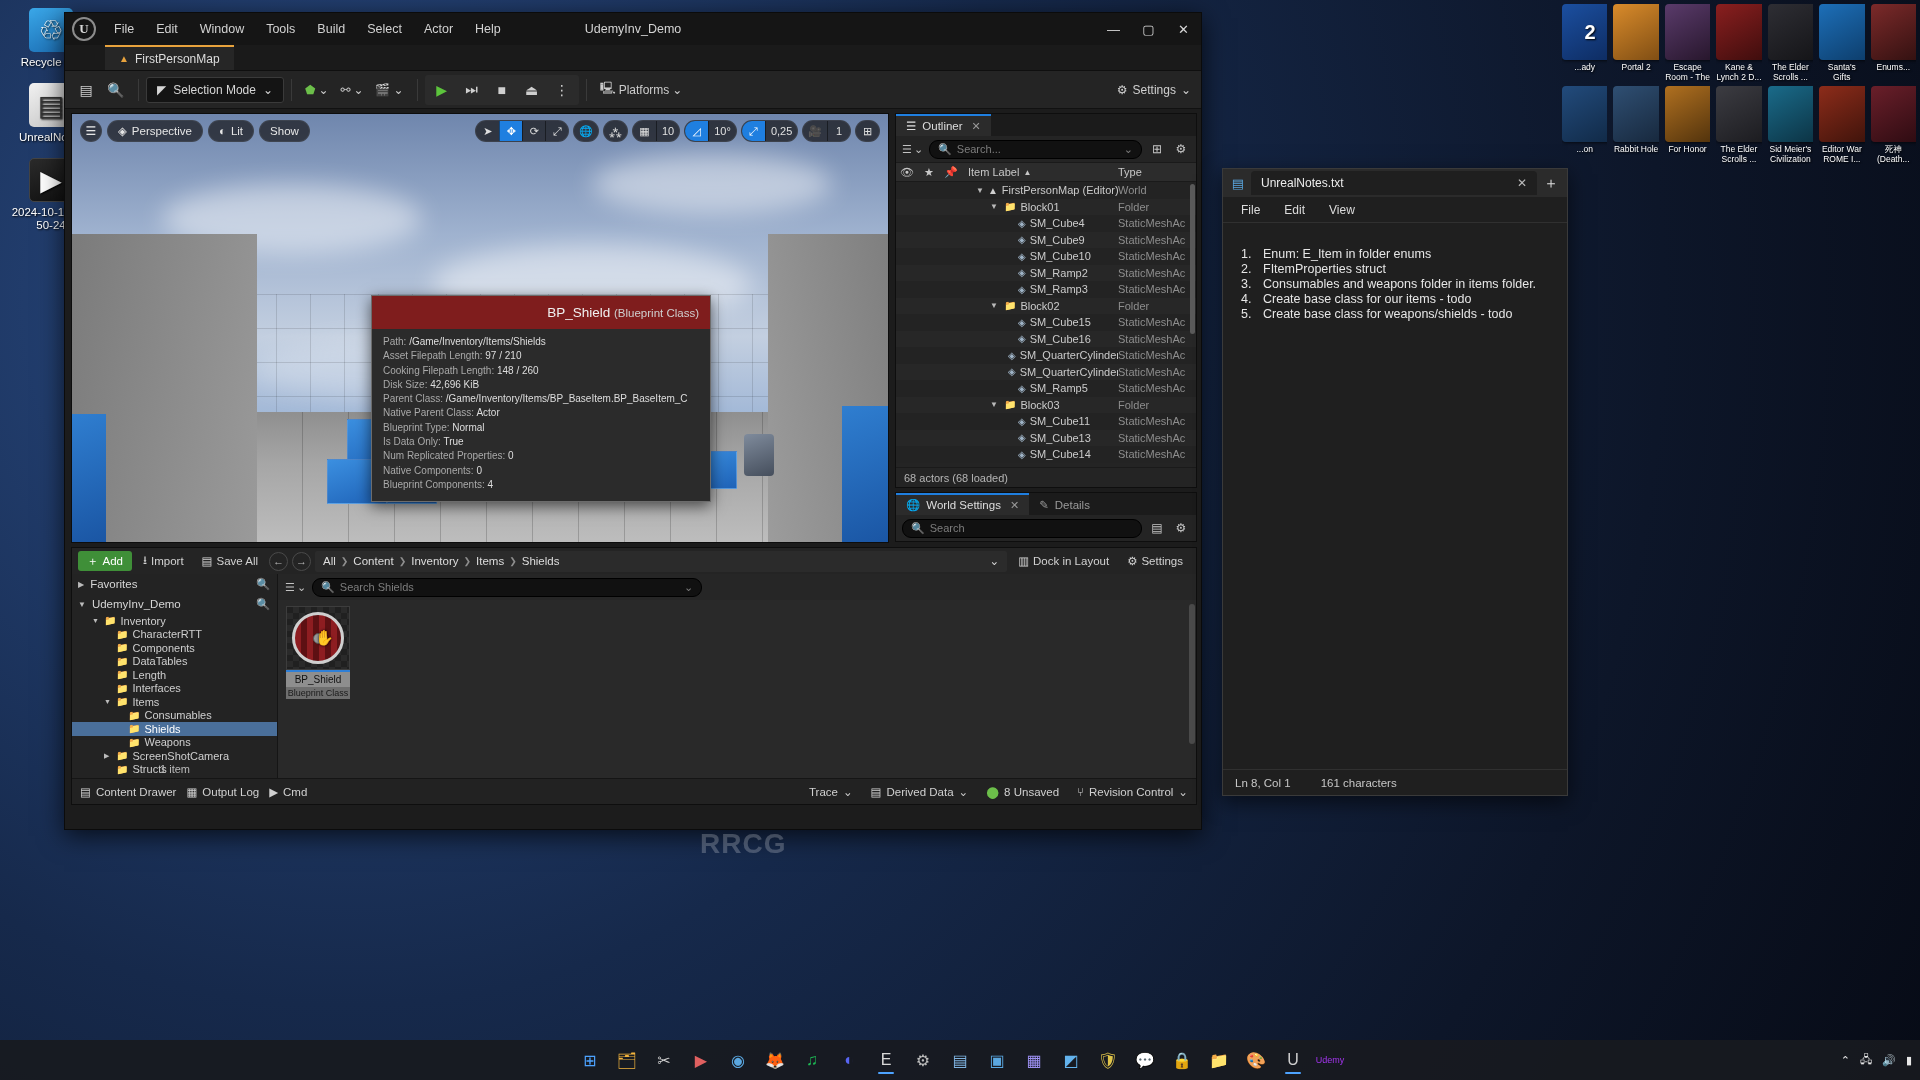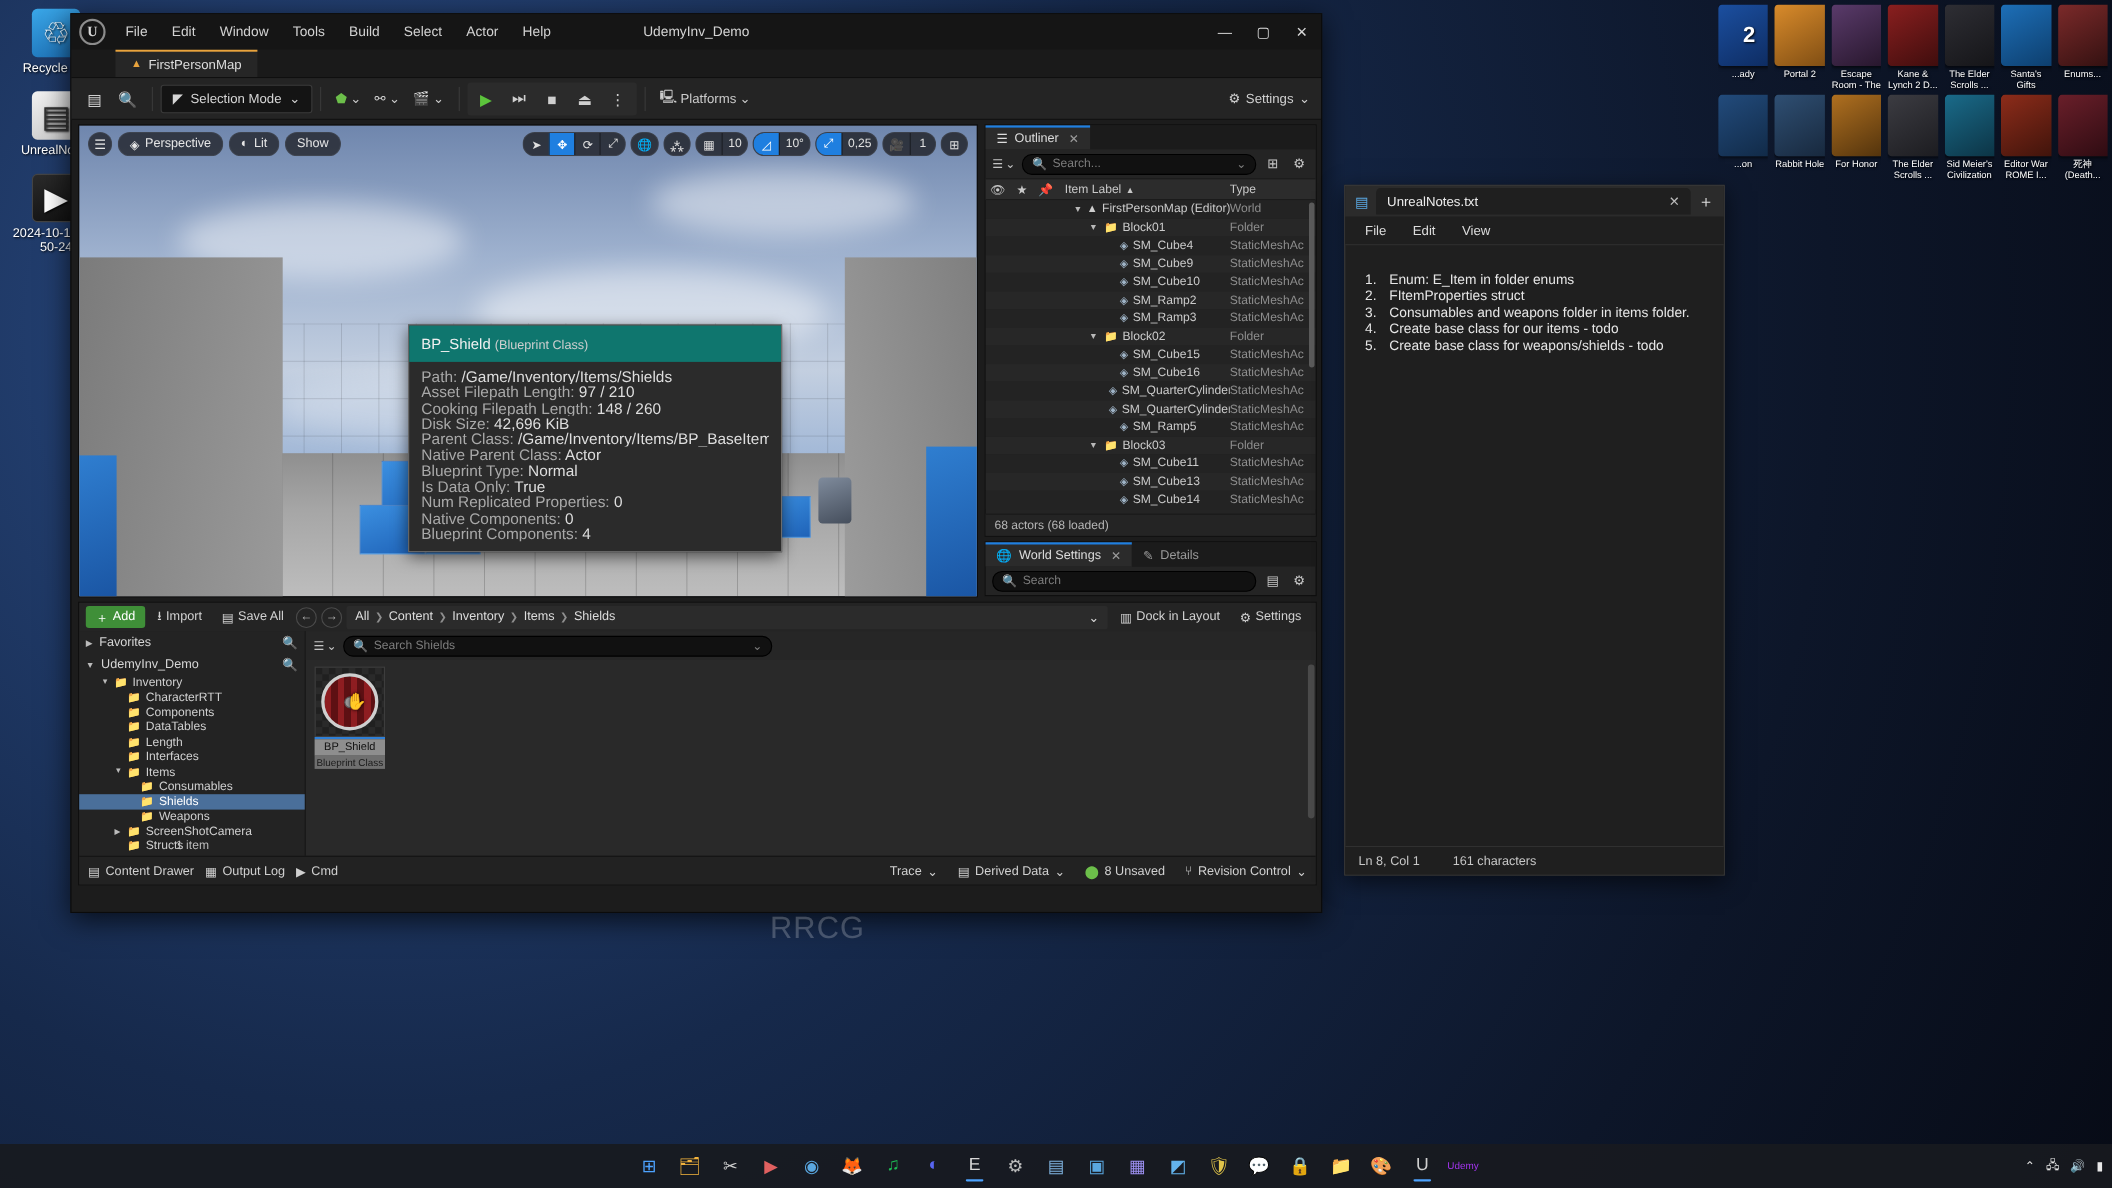--- a/index.html
+++ b/index.html
@@ -304,24 +304,24 @@
     display:flex; align-items:center; gap:10px; padding:0 8px; border-top:1px solid #151515;
   }
   .cb-bbtn { display:flex; align-items:center; gap:5px; color:#d0d0d0; font-size:11.5px; cursor:pointer;}
 
   
   .tooltip {
     position:absolute; left:312px; top:625px; width:340px;
     background:#2b2b2b; border:1px solid #6c6c6c; z-index:50;
     box-shadow: 0 4px 14px rgba(0,0,0,.6);
   }
-  .tt-head { padding:9px 11px; background:#0f766e; font-size:13.5px; color:#f0f0f0; }
+  .tt-head { padding:9px 11px; background:#7f1d1d; font-size:13.5px; color:#f0f0f0;text-align:right; }
   .tt-head .sub { font-size:11.5px; color:#cfcfcf; }
   .tt-body { padding:6px 11px 9px; }
-  .tt-row { font-size:14px; line-height:14.3px; color:#c9c9c9; white-space:nowrap; overflow:hidden; }
+  .tt-row { font-size:10px; line-height:14.3px; color:#c9c9c9; white-space:nowrap; overflow:hidden; }
   .tt-row .k { color:#a9a9a9; }
   .tt-row .v { color:#dedede; }
 
   
   #notepad {
     position:absolute; left:1222px; top:168px; width:346px; height:628px;
     background:#1f1f1f; border:1px solid #3a3a3a; color:#e3e3e3;
     box-shadow: 0 6px 20px rgba(0,0,0,.6);
   }
   .np-tabs { height:28px; background:#2b2b2b; display:flex; align-items:center; gap:2px; padding:0 4px; }
@@ -362,21 +362,21 @@
   .tbi.active::after {
     content:''; position:absolute; bottom:1px; left:7px; right:7px; height:2px; background:#4da3ff; border-radius:2px;
   }
   .tb-tray {
     position:absolute; right:8px; display:flex; align-items:center; gap:10px;
     color:#e8e8e8; font-size:11px;
   }
   
   .wm {
     position:absolute; pointer-events:none; color: rgba(255,255,255,.13);
-    font-weight:normal; letter-spacing:1px;
+    font-weight:bold; letter-spacing:1px;
   }
 </style>
 </head>
 <body>
 
 <div id="desktop">
 
   <div class="desk-icons">
     <div class="desk-ico">
       <div class="glyph ico-recycle">♲</div>

